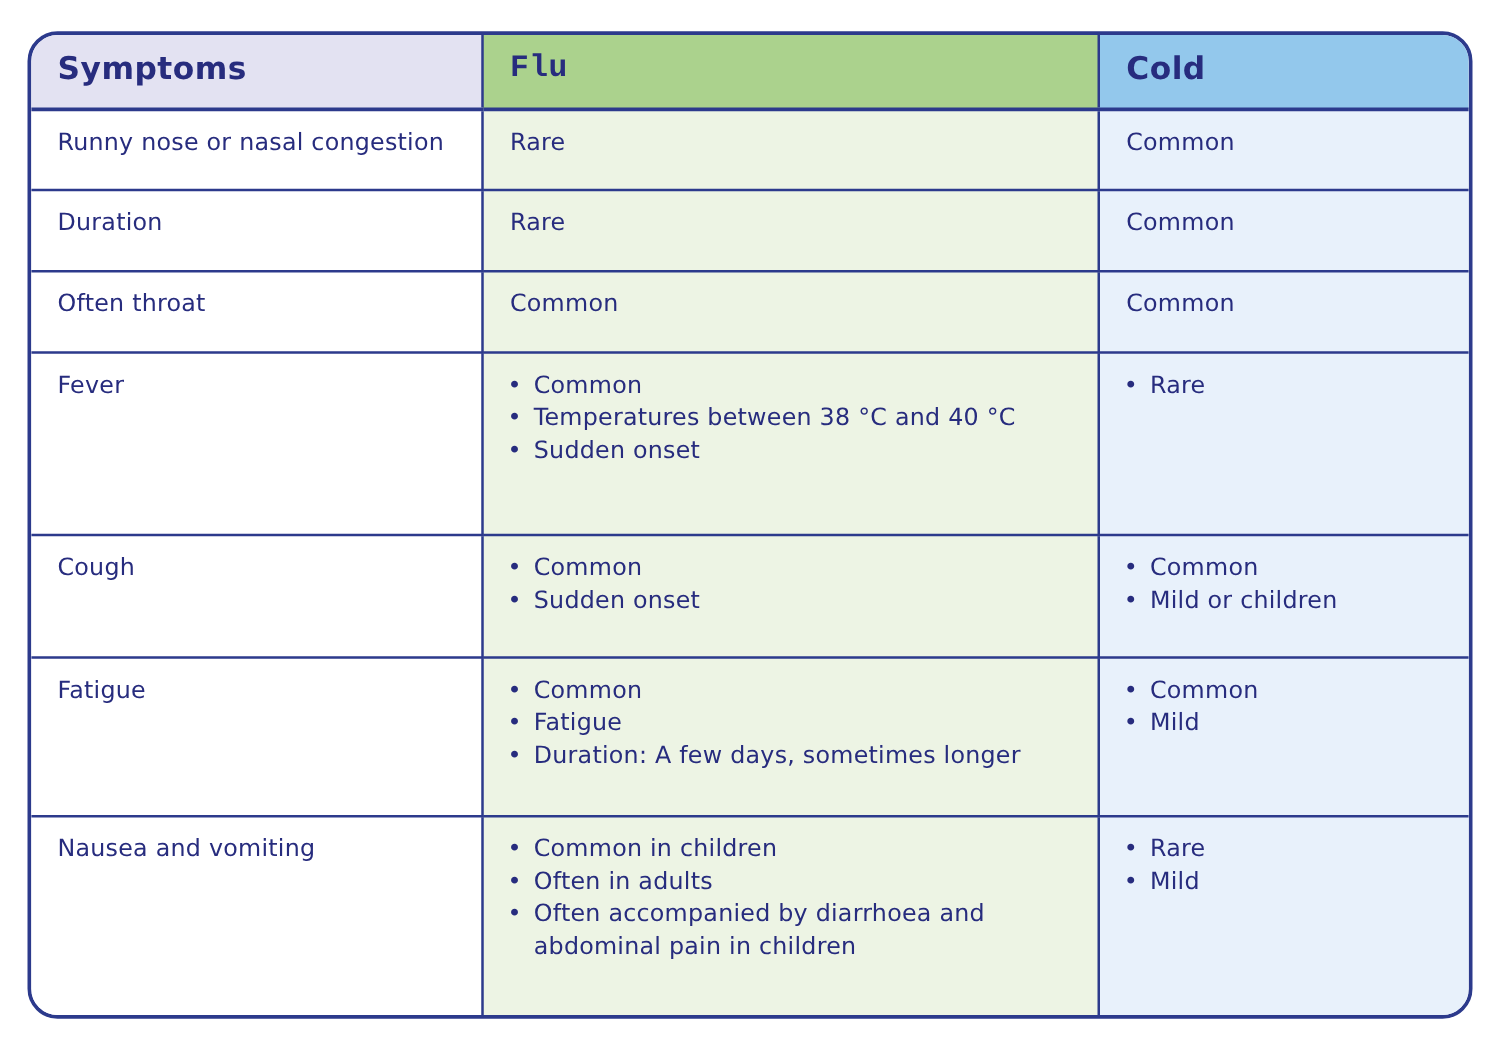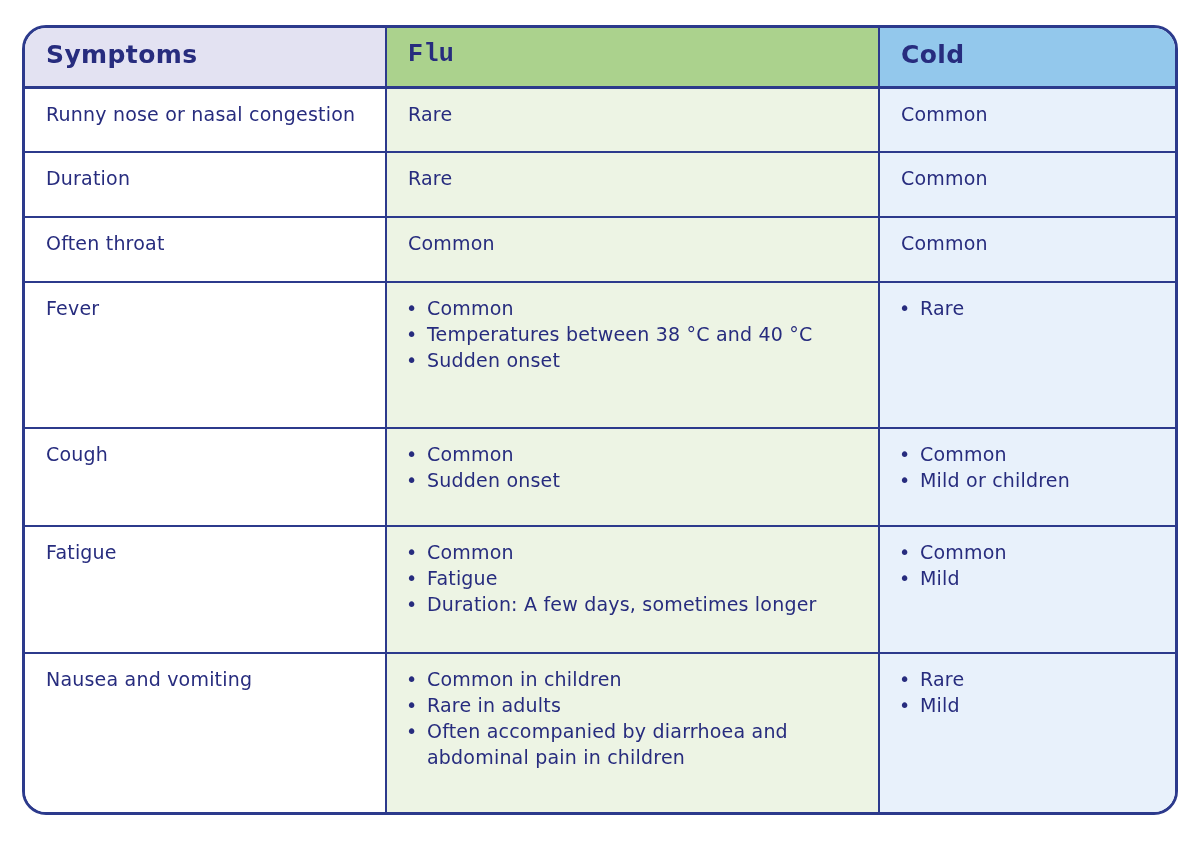--- a/index.html
+++ b/index.html
@@ -163,21 +163,21 @@
               <li>Common</li>
               <li>Mild</li>
             </ul>
           </td>
         </tr>
         <tr>
           <td class="col-symptom">Nausea and vomiting</td>
           <td class="col-flu">
             <ul class="cell-list">
               <li>Common in children</li>
-              <li>Rare in adults</li>
+              <li>Often in adults</li>
               <li>Often accompanied by diarrhoea and abdominal pain in children</li>
             </ul>
           </td>
           <td class="col-cold">
             <ul class="cell-list">
               <li>Rare</li>
               <li>Mild</li>
             </ul>
           </td>
         </tr>

